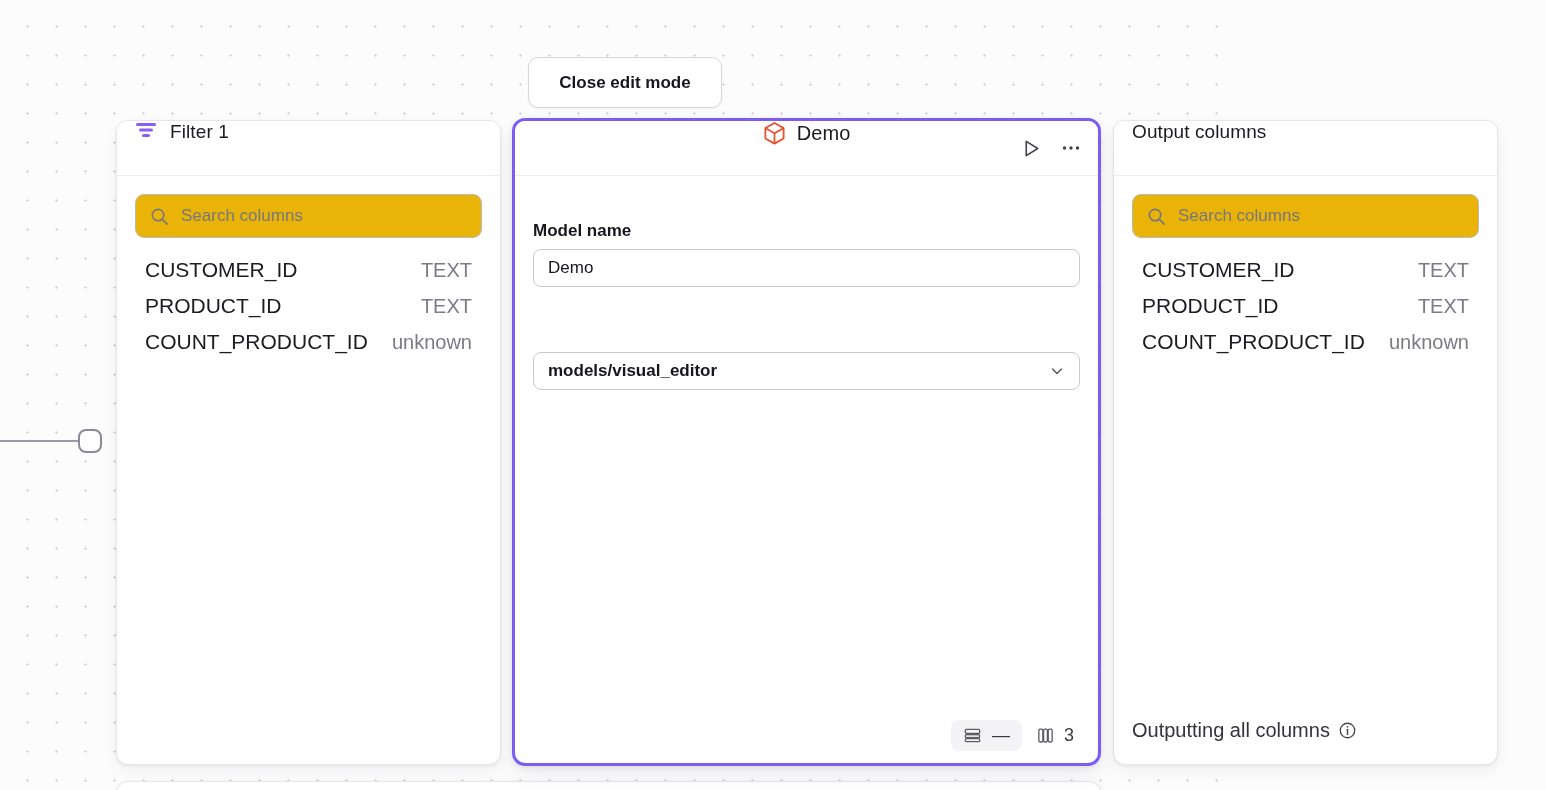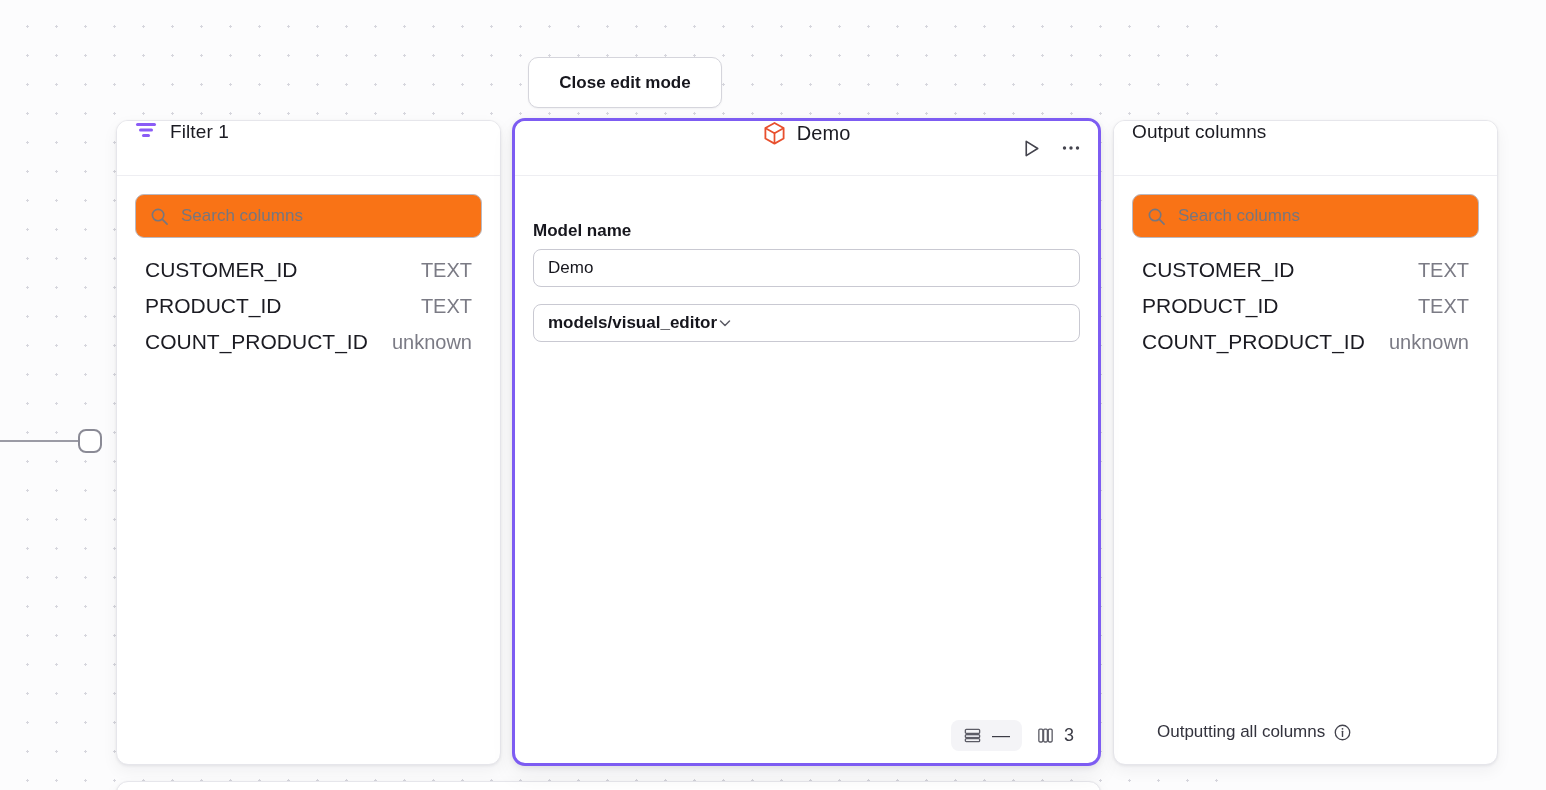--- a/index.html
+++ b/index.html
@@ -157,21 +157,21 @@
 
   
   .search-box {
     display: flex;
     align-items: center;
     gap: 12px;
     height: 44px;
     border: 1px solid #b9b9c2;
     border-radius: 9px;
     padding: 12px 14px;
-    background: #f97316;
+    background: #eab308;
     margin-bottom: 6px;
   }
   .search-box input {
     flex: 1;
     border: none;
     outline: none;
     font-family: "Liberation Sans", sans-serif;
     font-size: 17px;
     color: #2a2a33;
     background: transparent;
@@ -220,22 +220,24 @@
     margin-bottom: 17px;
   }
   .select-field {
     width: 100%;
     height: 38px;
     border: 1px solid #c9c9d2;
     border-radius: 8px;
     padding: 4px 14px;
     display: flex;
     align-items: center;
+    justify-content: space-between;
     background: #ffffff;
     cursor: pointer;
+    margin-top: 48px;
   }
   .select-value {
     font-size: 17px;
     font-weight: bold;
     color: #16161d;
   }
 
   
   .model-footer {
     position: absolute;
@@ -267,21 +269,21 @@
   }
 
   
   .output-footer {
     flex: 0 0 auto;
     padding: 0 18px 22px 18px;
     display: flex;
     align-items: center;
     gap: 8px;
   }
-  .output-footer-text { font-size: 17px; color: #33333d; margin-left: 25px; }
+  .output-footer-text { font-size: 20px; color: #33333d; }
 
   svg { display: block; }
 </style>
 </head>
 <body>
 
 <div id="canvas">
 
   <div class="edge-line"></div>
   <div class="edge-handle"></div>

